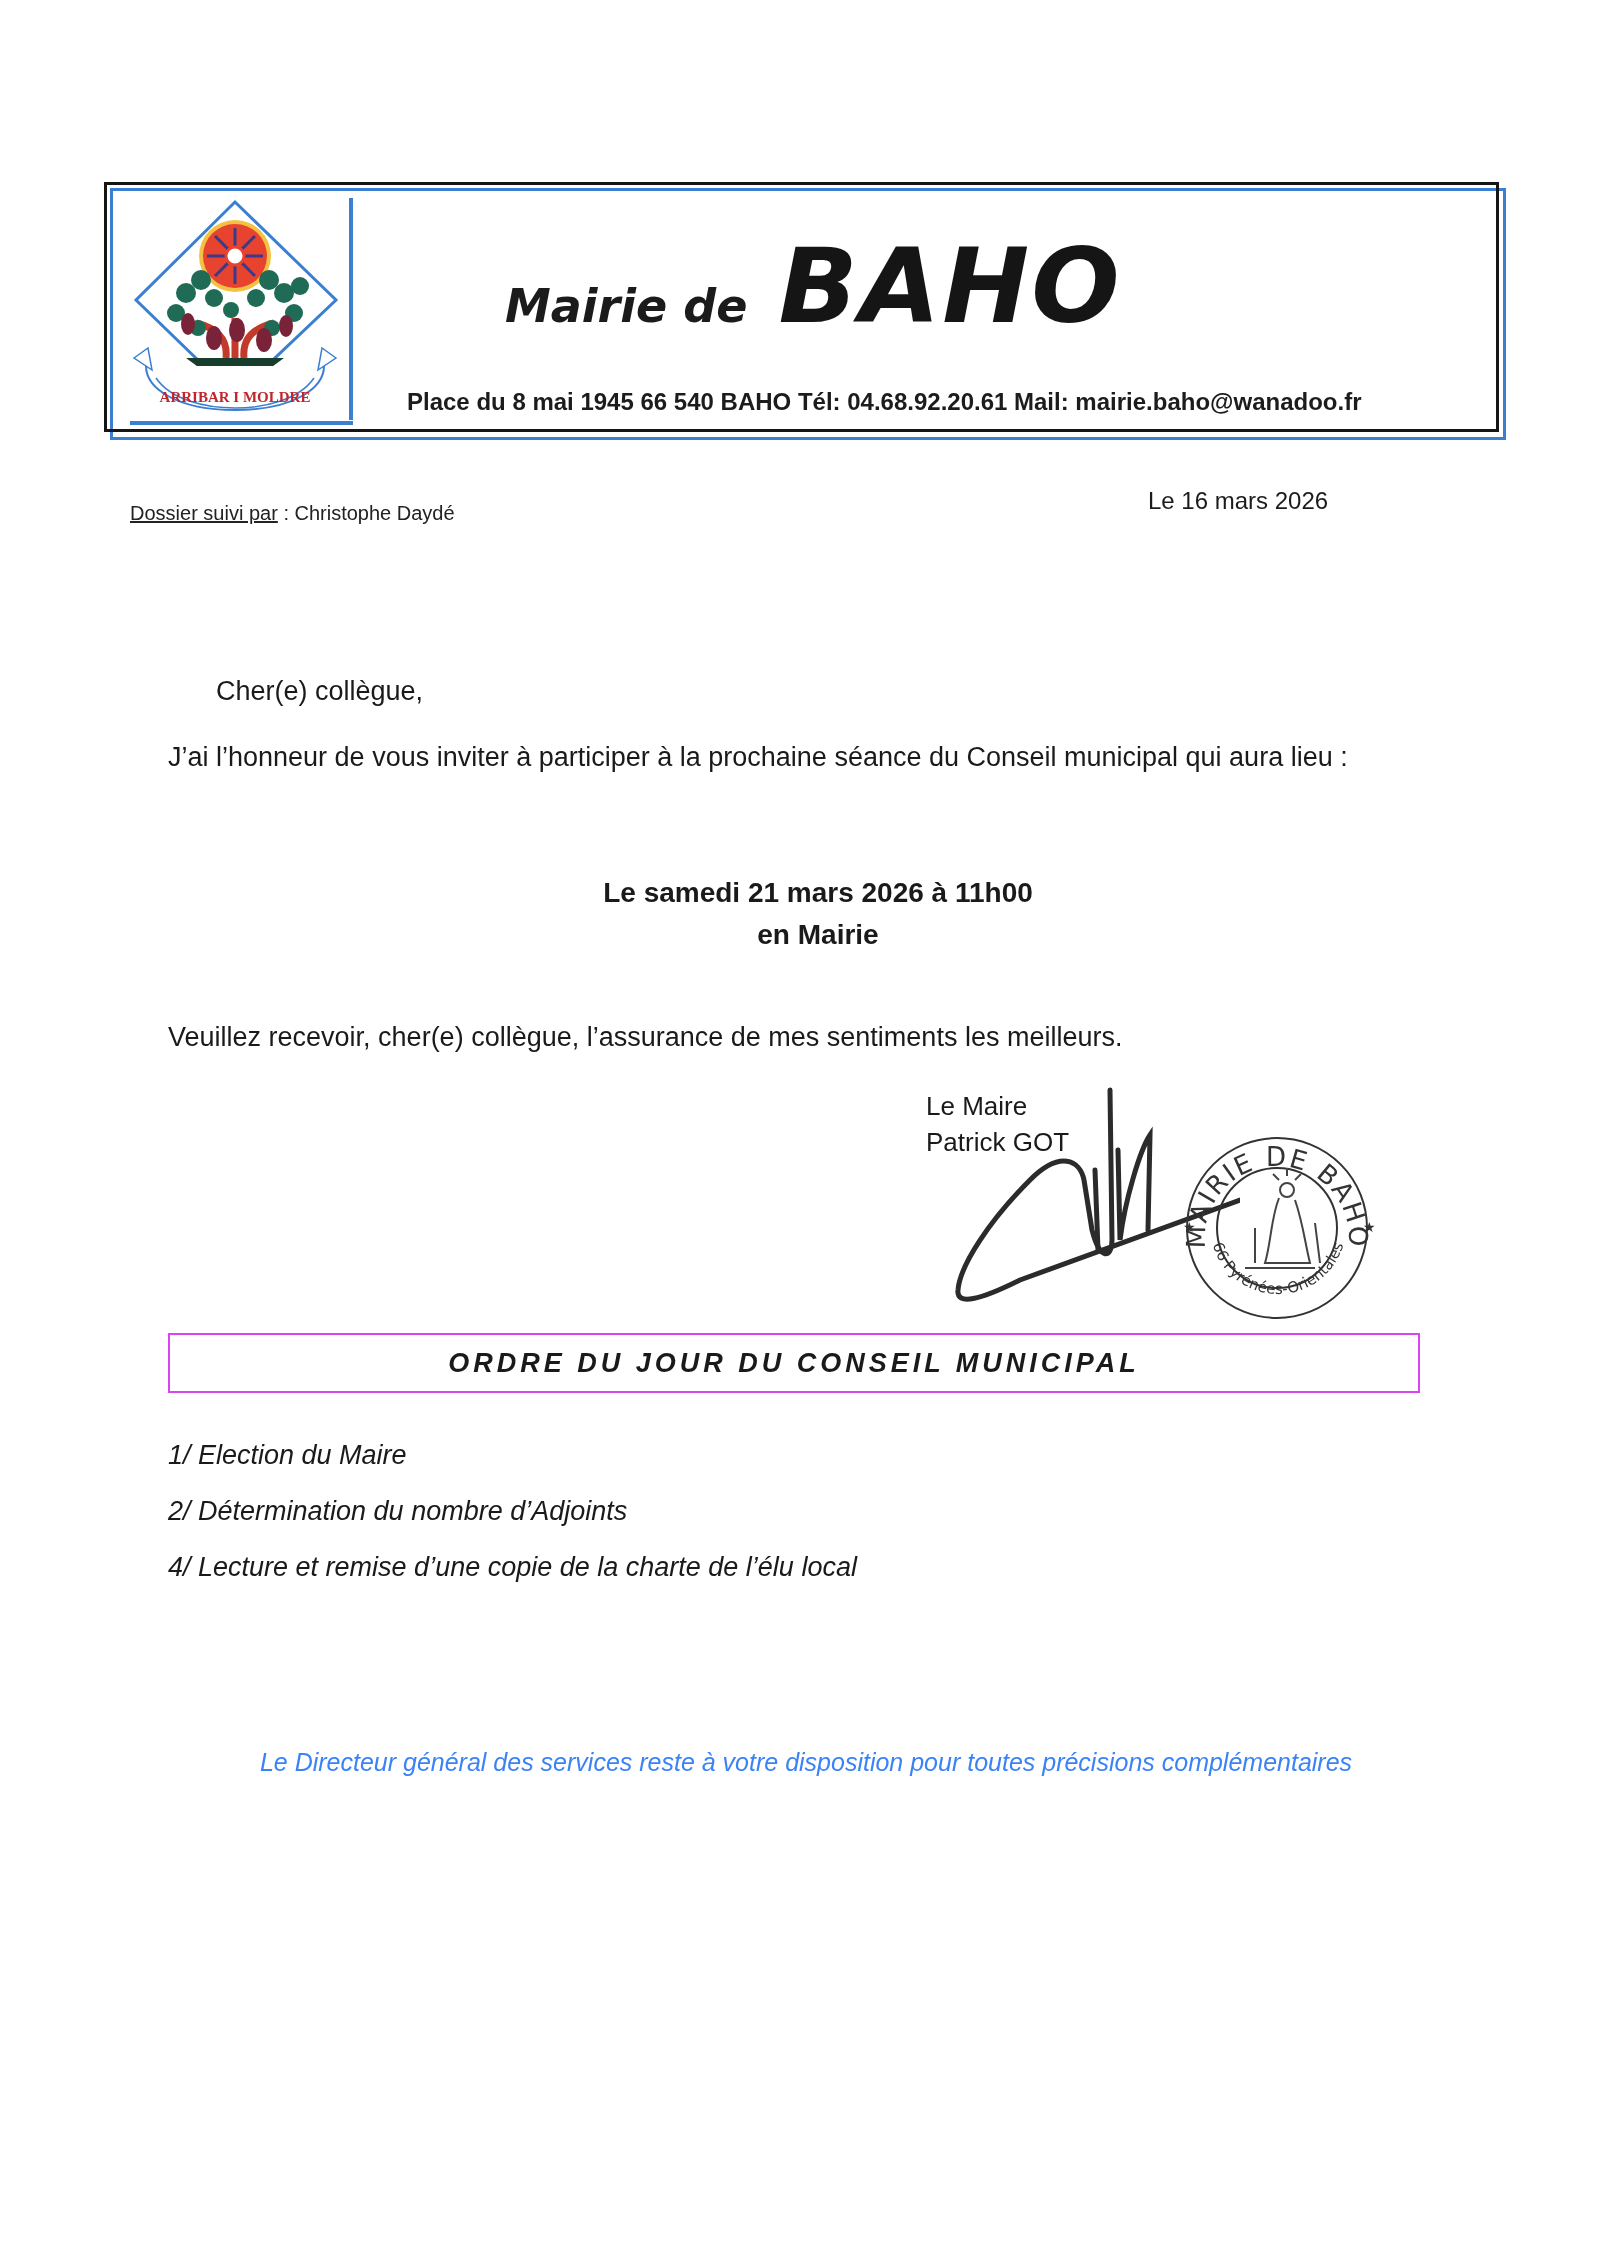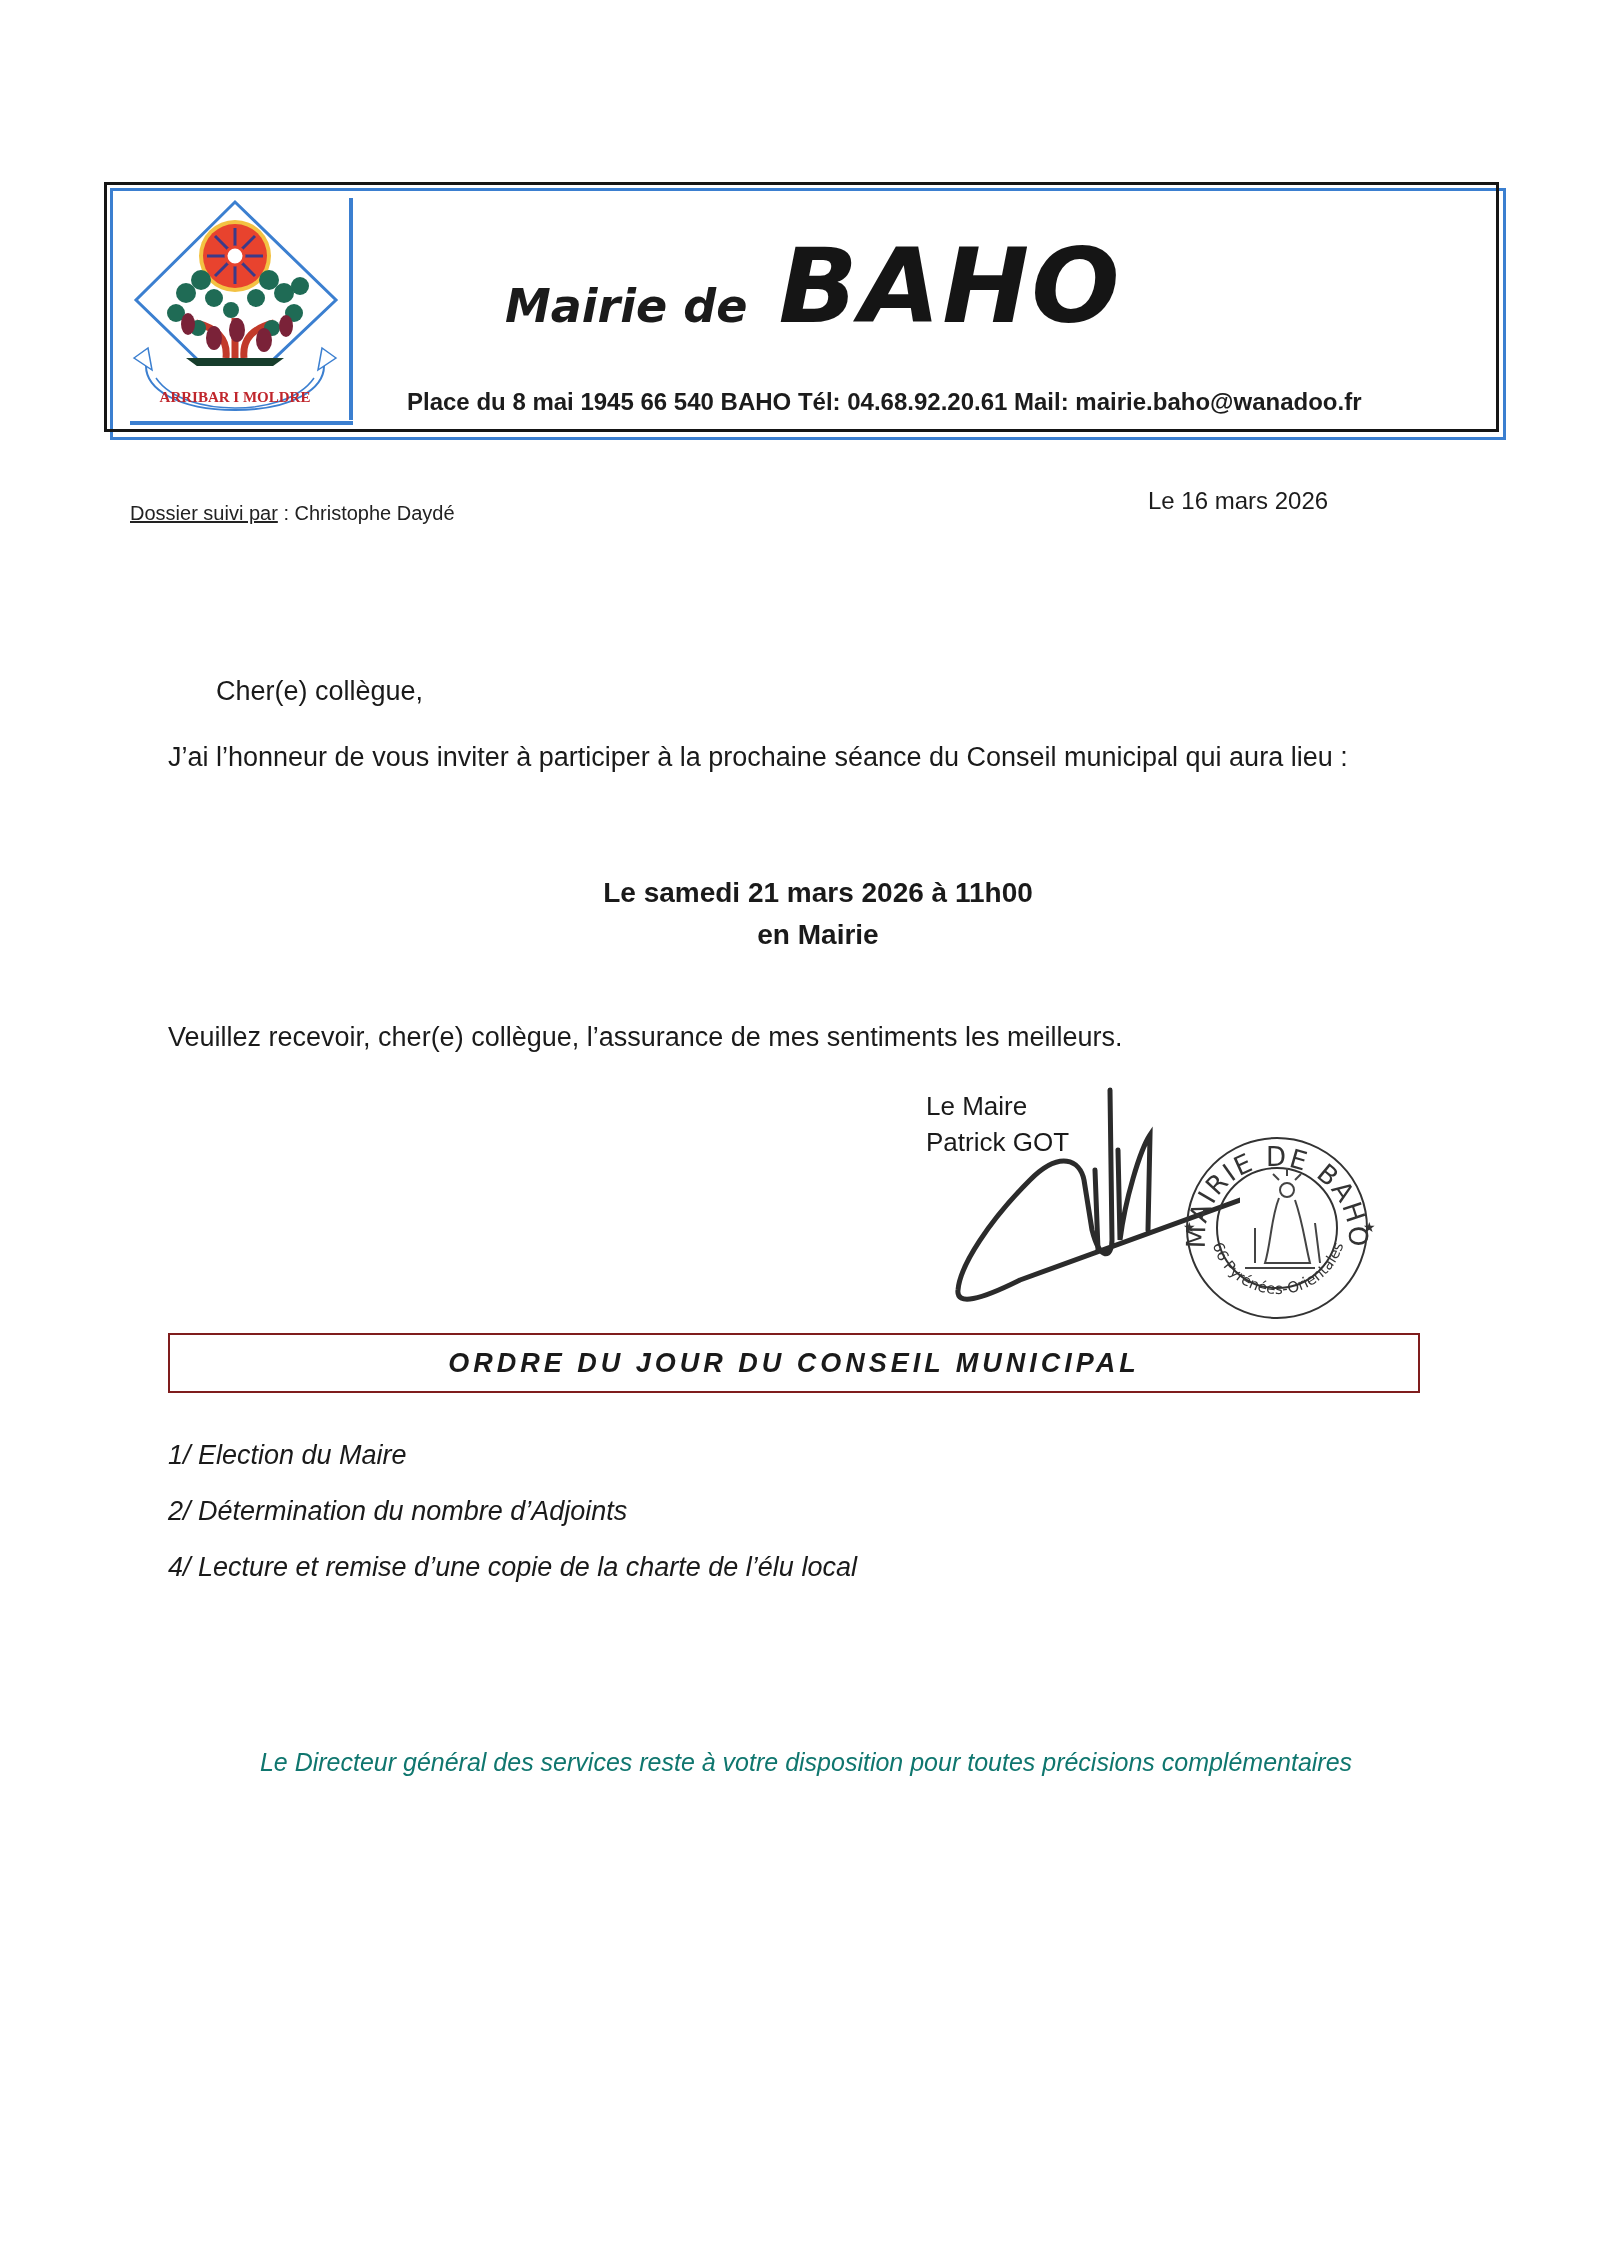--- a/index.html
+++ b/index.html
@@ -40,28 +40,28 @@
   .meeting.l2 { top: 919px; left: 18px; }
   .closing { top: 1022px; }
 
   .signer { position: absolute; left: 926px; top: 1088px; font-size: 26px; line-height: 36px; color: #1a1a1a; }
 
   .signature { position: absolute; left: 940px; top: 1080px; }
   .stamp { position: absolute; left: 1175px; top: 1128px; }
 
   
   .agenda-box { position: absolute; left: 168px; top: 1333px; width: 1252px; height: 60px;
-                border: 2px solid #7f1d1d; box-sizing: border-box; }
+                border: 2px solid #d946ef; box-sizing: border-box; }
   .agenda-title { position: absolute; left: 0; right: 0; top: 13px; text-align: center;
                   font-style: italic; font-weight: bold; font-size: 27px; letter-spacing: 4px; color: #1a1a1a; }
   .agenda-list { position: absolute; left: 168px; top: 1440px; margin: 0; padding: 0; list-style: none; font-style: italic; }
   .agenda-list li { font-size: 27px; color: #1a1a1a; height: 56px; white-space: nowrap; }
 
   .footer-note { position: absolute; left: 0; width: 1600px; top: 1748px; text-align: center;
-                 font-style: italic; font-size: 25px; color: #0f766e; white-space: nowrap; padding-left: 12px; box-sizing: border-box; }
+                 font-style: italic; font-size: 25px; color: #3b82f6; white-space: nowrap; padding-left: 12px; box-sizing: border-box; }
 </style>
 </head>
 <body>
 
 <div class="hdr-blue"></div>
 <div class="hdr-black"></div>
 <div class="logo-vline"></div>
 <div class="logo-hline"></div>
 
 <div class="logo-box">

